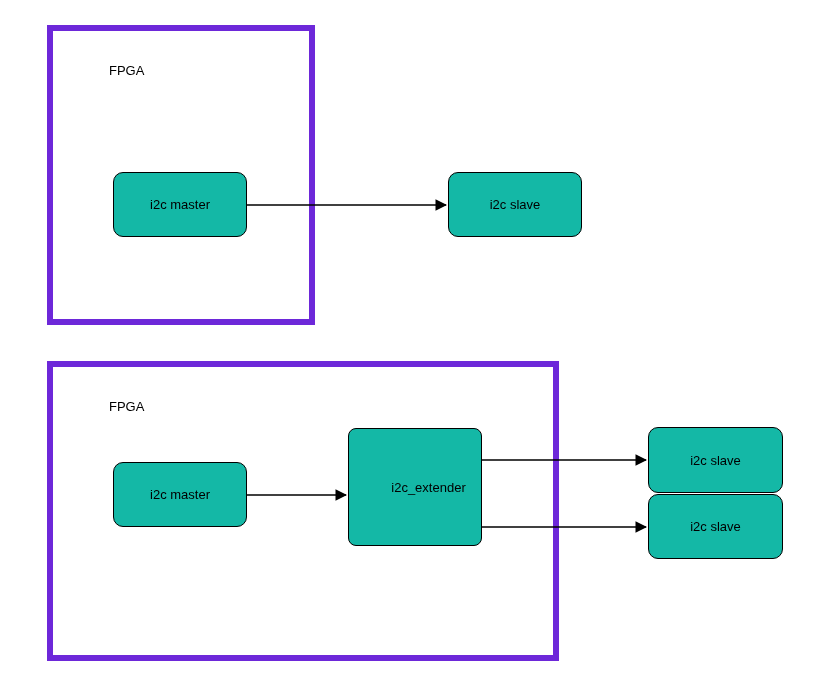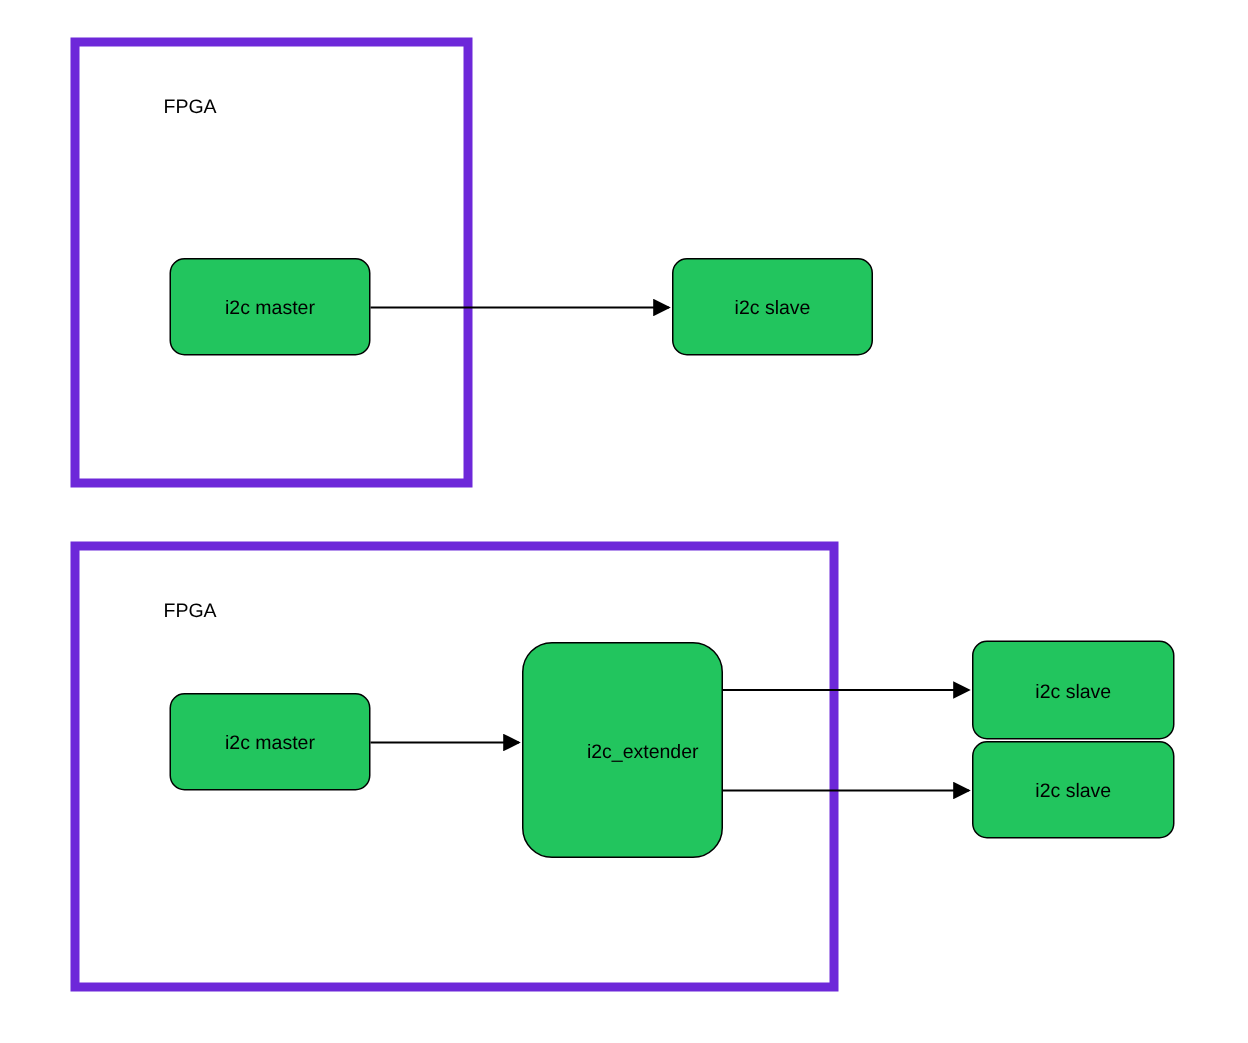--- a/index.html
+++ b/index.html
@@ -31,33 +31,33 @@
     white-space: nowrap;
   }
   #fpga-top    { left: 47px;  top: 25px;  width: 268px; height: 300px; }
   #fpga-bottom { left: 47px;  top: 361px; width: 512px; height: 300px; }
 
   
   .node {
     position: absolute;
     border: 1.5px solid #000000;
     border-radius: 10px;
-    background: #22c55e;
+    background: #14b8a6;
     box-sizing: border-box;
     display: flex;
     align-items: center;
     justify-content: center;
     text-align: center;
     white-space: nowrap;
     z-index: 2;
   }
   #master-top    { left: 113px; top: 172px; width: 134px; height: 65px; }
   #slave-top     { left: 448px; top: 172px; width: 134px; height: 65px; }
   #master-bottom { left: 113px; top: 462px; width: 134px; height: 65px; }
-  #extender      { left: 348px; top: 428px; width: 134px; height: 144px; border-radius: 20px; padding-left: 27px; }
+  #extender      { left: 348px; top: 428px; width: 134px; height: 118px; border-radius: 8px; padding-left: 27px; }
   #slave-bottom-1{ left: 648px; top: 427px; width: 135px; height: 66px; }
   #slave-bottom-2{ left: 648px; top: 494px; width: 135px; height: 65px; }
 
   
   .arrows {
     position: absolute;
     left: 0;
     top: 0;
     width: 832px;
     height: 695px;

